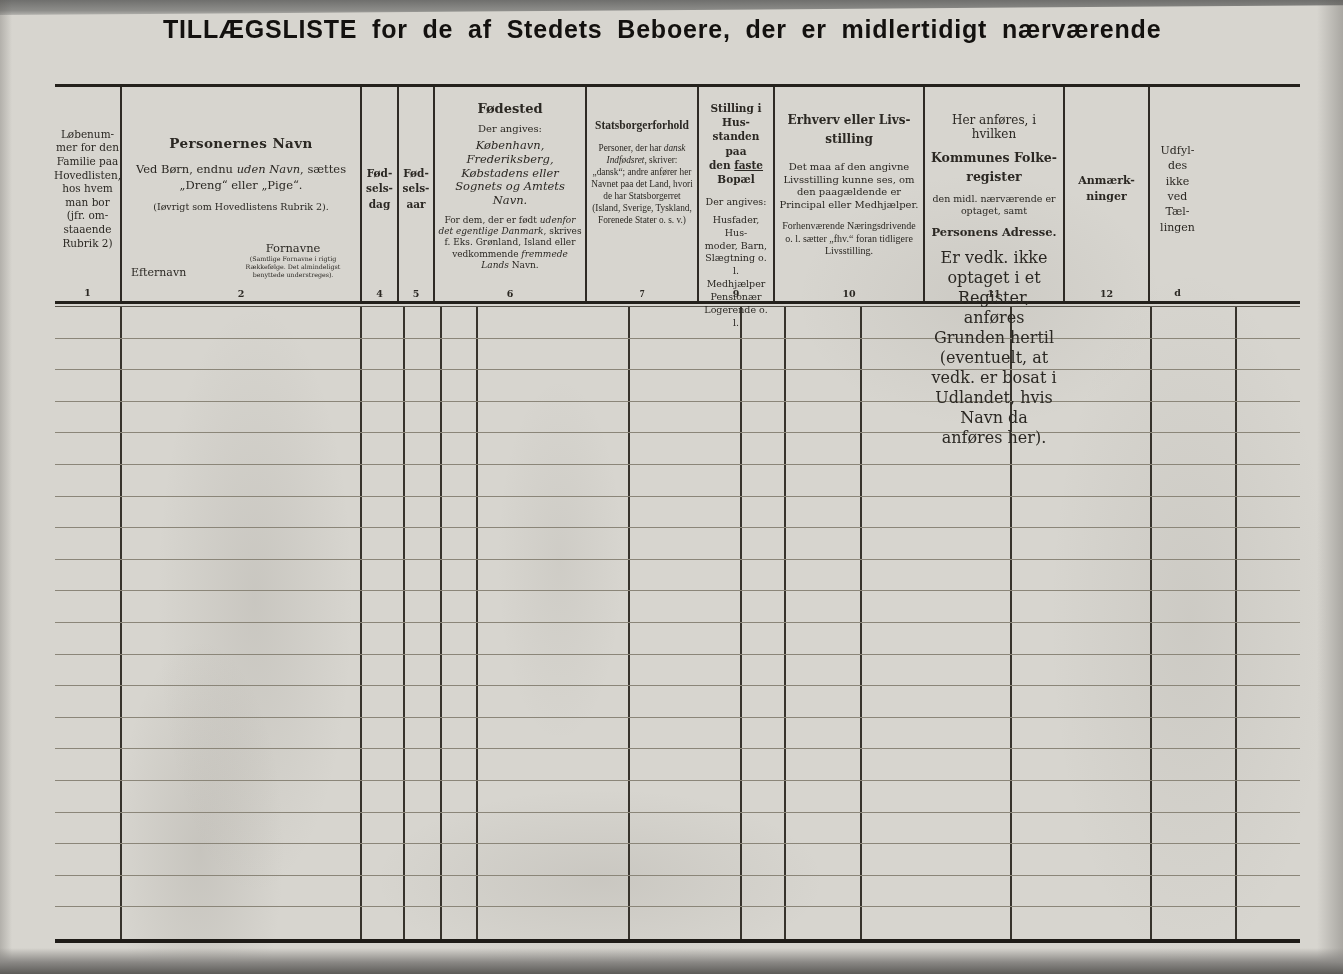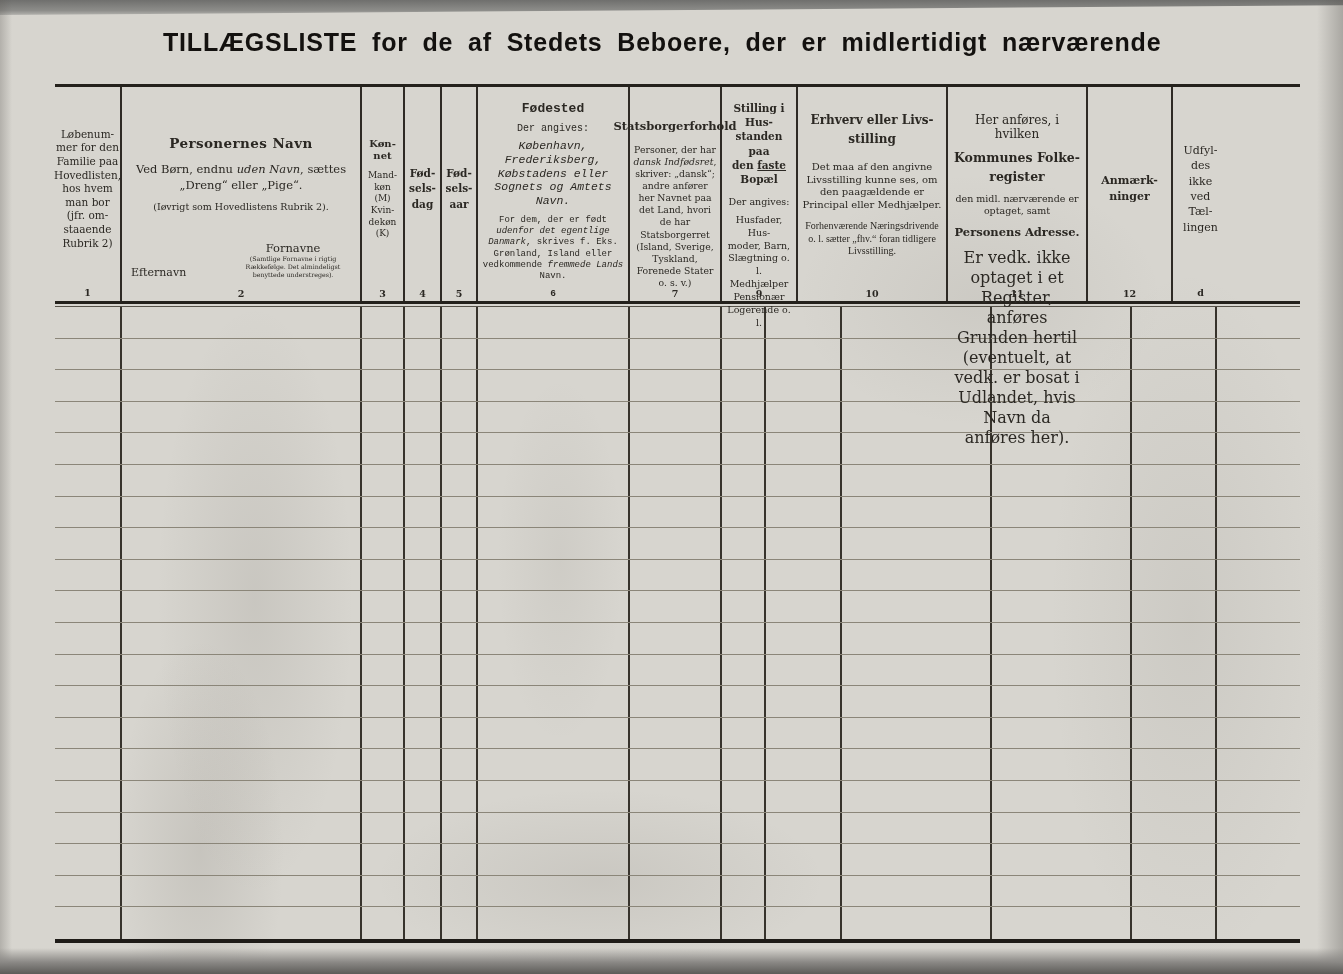--- a/index.html
+++ b/index.html
@@ -15,32 +15,32 @@
         background:linear-gradient(90deg,rgba(0,0,0,0),rgba(95,92,88,0.38));}
   .edge-left{position:absolute;top:0;left:0;width:12px;height:100%;
         background:linear-gradient(90deg,rgba(95,92,88,0.30),rgba(0,0,0,0));}
   .stains{position:absolute;inset:0;pointer-events:none;background:
      radial-gradient(ellipse 140px 420px at 255px 600px, rgba(105,100,92,0.13), transparent 70%),
      radial-gradient(ellipse 120px 300px at 200px 850px, rgba(105,100,92,0.15), transparent 70%),
      radial-gradient(ellipse 260px 180px at 980px 300px, rgba(110,106,98,0.10), transparent 70%),
      radial-gradient(ellipse 200px 500px at 1190px 620px, rgba(110,106,98,0.10), transparent 70%),
      radial-gradient(ellipse 320px 130px at 600px 880px, rgba(105,100,92,0.12), transparent 70%),
      radial-gradient(ellipse 90px 260px at 560px 560px, rgba(105,100,92,0.08), transparent 70%);}
-  .title{position:absolute;top:28px;left:163px;font-family:"Liberation Sans",sans-serif;
+  .title{position:absolute;top:15px;left:163px;font-family:"Liberation Sans",sans-serif;
         font-weight:bold;font-size:25px;color:#13110f;letter-spacing:0.8px;word-spacing:7px;}
   
   .table{position:absolute;left:55px;top:84px;width:1245px;border-top:3px solid #24211c;}
   .thead{display:flex;height:214px;border-bottom:3px solid #24211c;}
   .subrule{height:1px;background:#57534a;margin-top:2px;}
   .hcell{position:relative;box-sizing:border-box;border-right:2px solid #2e2a25;
         display:flex;flex-direction:column;align-items:center;text-align:center;
         padding:6px 3px 16px;}
   .hcell:last-child{border-right:none;}
   .c1{width:67px;}.c2{width:240px;}.c3{width:43px;}.c4{width:37px;}.c5{width:36px;}
-  .c6{width:152px;font-family:Liberation Mono, monospace;}.c7{width:92px;}.c8{width:44px;}.c9{width:76px;}.c10{width:150px;}
+  .c6{width:152px;}.c7{width:112px;font-family:Liberation Serif, serif;}.c8{width:44px;}.c9{width:76px;}.c10{width:150px;}
   .c11{width:140px;}.c12{width:85px;}.c13{width:55px;}
   .pre{white-space:pre-line;}
   .it{font-style:italic;}
   .u{text-decoration:underline;}
   .colnum{position:absolute;bottom:2px;left:0;right:0;text-align:center;
         font-size:9.5px;font-weight:bold;}
   
   .c1{justify-content:center;font-size:10.5px;line-height:1.3;}
   .name-heading{margin-top:42px;font-size:13.5px;letter-spacing:0.4px;}
   .name-sub1{margin-top:11px;font-size:11.5px;}
@@ -122,31 +122,20 @@
         <div class="name-footer">
           <div class="surname">Efternavn</div>
           <div class="firstname-wrap">
             <div class="firstname">Fornavne</div>
             <div class="firstname-note">(Samtlige Fornavne i rigtig Rækkefølge. Det almindeligst benyttede understreges).</div>
           </div>
         </div>
         <div class="colnum">2</div>
       </div>
 
-      <div class="hcell c3">
-        <div class="h-bold pre">Køn-
-net</div>
-        <div class="sex-sub pre">Mand-
-køn
-(M)
-Kvin-
-dekøn
-(K)</div>
-        <div class="colnum">3</div>
-      </div>
 
       <div class="hcell c4">
         <div class="h-bold pre">Fød-
 sels-
 dag</div>
         <div class="colnum">4</div>
       </div>
 
       <div class="hcell c5">
         <div class="h-bold pre">Fød-

